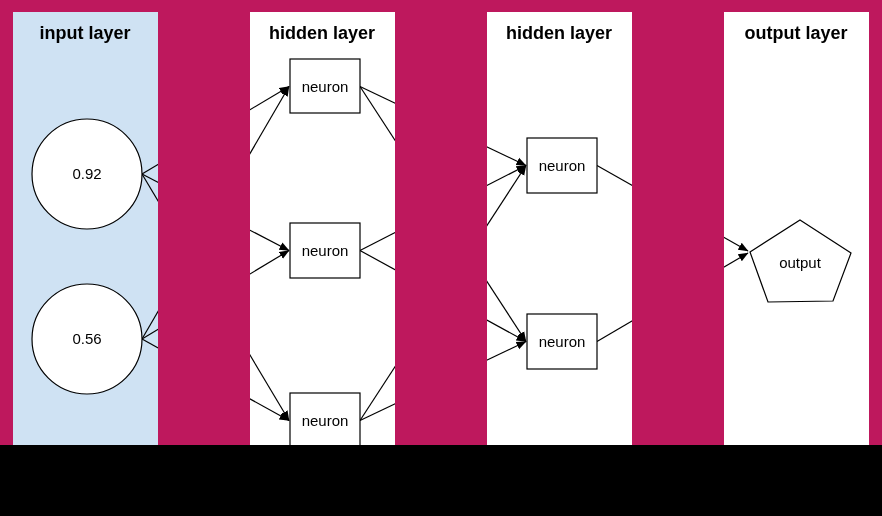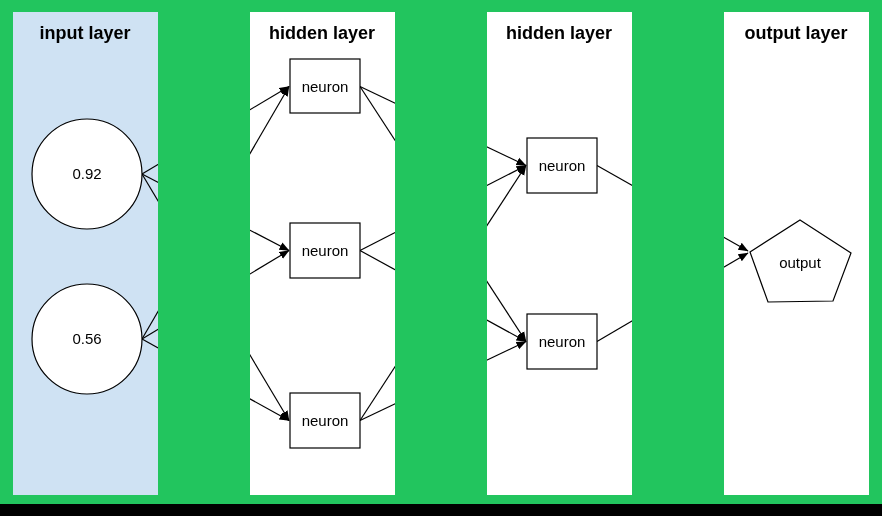--- a/index.html
+++ b/index.html
@@ -3,22 +3,22 @@
 <meta charset="utf-8">
 <style>
   html, body {
     margin: 0;
     padding: 0;
     background: #000000;
   }
   .canvas {
     position: relative;
     width: 882px;
-    height: 504px;
-    background: #22c55e;
+    height: 445px;
+    background: #be185d;
     overflow: hidden;
   }
   svg {
     display: block;
   }
   .panel {
     stroke: none;
   }
   .panel-title {
     font-family: "Liberation Sans", sans-serif;

